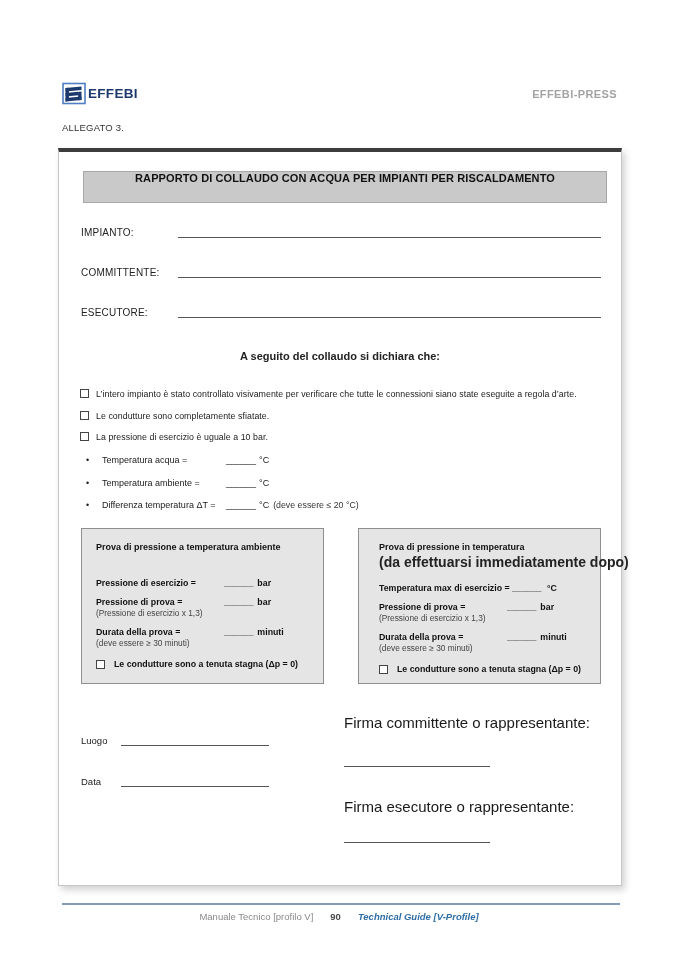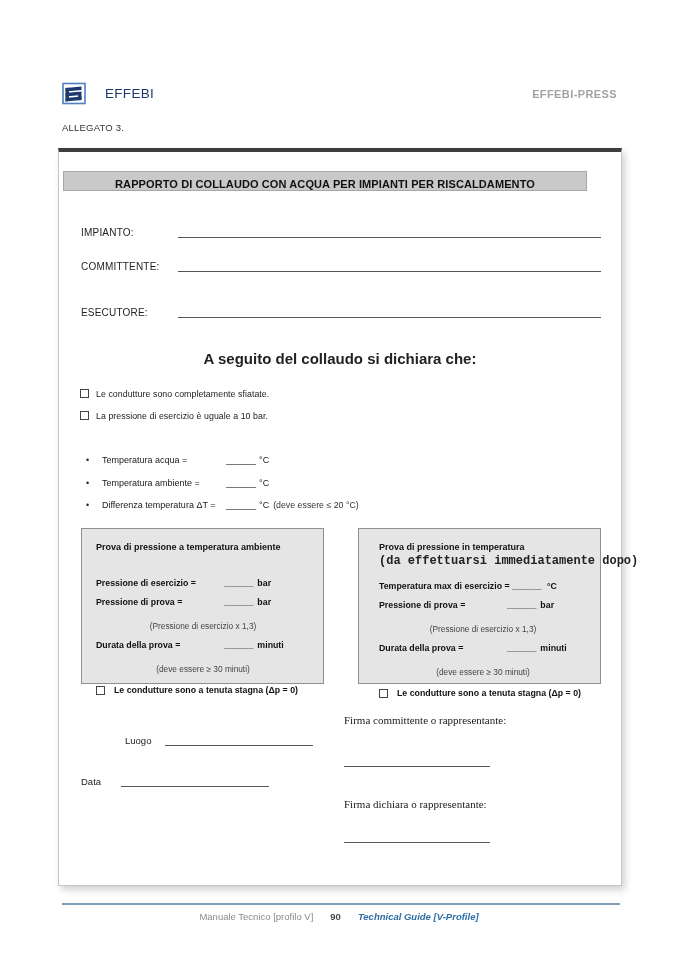--- a/index.html
+++ b/index.html
@@ -8,45 +8,45 @@
     position:relative;
     width:678px; height:959px;
     background:#ffffff;
     font-family:"Liberation Sans", sans-serif;
     color:#222;
     overflow:hidden;
   }
   
   .logo { position:absolute; left:62px; top:82px; display:flex; align-items:center; }
   .logo svg { display:block; }
-  .logo-word { font-size:13.5px; font-weight:normal; color:#1d3a6e; letter-spacing:.3px; margin-left:18px; }
+  .logo-word { font-size:13.5px; font-weight:bold; color:#1d3a6e; letter-spacing:.3px; margin-left:1px; }
   .brand-press { position:absolute; right:61px; top:88px; font-size:11px; font-weight:bold; color:#a3a3a3; letter-spacing:.4px;text-align:right; }
   .allegato { position:absolute; left:62px; top:122px; font-size:9.5px; color:#333; letter-spacing:.2px; }
 
   
   .page {
     position:absolute; left:58px; top:148px; width:564px; height:738px;
     background:#fff;
     border:1px solid #c6c6c6;
     border-top:4px solid #3d3d3d;
     box-shadow:3px 4px 7px rgba(0,0,0,.18);
   }
   .title-bar {
-    position:absolute; left:4px; top:19px; width:524px; height:20px;
+    position:absolute; left:24px; top:19px; width:524px; height:32px;
     background:#c9c9c9; border:1px solid #a8a8a8;
-    display:flex; align-items:flex-end; justify-content:center;
+    display:flex; align-items:flex-start; justify-content:center;
   }
   .title-bar span { font-size:11px; font-weight:bold; color:#111; letter-spacing:.1px; white-space:nowrap; }
 
   .frow { position:absolute; left:22px; width:520px; display:flex; align-items:flex-end; }
   .frow .flabel { width:97px; font-size:10px; color:#222; letter-spacing:.2px; }
   .frow .fline { flex:1; height:12px; border-bottom:1px solid #555; }
 
   .declaration { position:absolute; left:0; top:198px; width:100%; text-align:center;
-    font-size:15px; font-weight:bold; color:#222; }
+    font-size:11px; font-weight:bold; color:#222; }
 
   .checklist { position:absolute; left:21px; top:237px; width:532px; }
   .check-item { display:flex; align-items:flex-start; margin-bottom:11.5px; white-space:nowrap; }
   .cb { flex:none; width:9px; height:9px; border:1.1px solid #444; margin:0 7px 0 0; background:#fff; }
   .check-item .ct { font-size:8.8px; color:#1a1a1a; letter-spacing:.05px; }
 
   .bullets { position:absolute; left:27px; top:303px; }
   .b-item { display:flex; align-items:flex-end; margin-bottom:12.5px; white-space:nowrap; }
   .b-dot { width:16px; font-size:9px; color:#222; }
   .b-label { width:124px; font-size:9px; color:#1a1a1a; }
@@ -55,34 +55,34 @@
   .b-note { font-size:8.8px; color:#333; margin-left:4px; }
 
   
   .pbox {
     position:absolute; top:376px; width:243px; height:156px;
     background:#e5e5e5; border:1px solid #8f8f8f; padding:13px 13px 0 14px;
   }
   .pbox.left { left:22px; }
   .pbox.right { left:299px;padding-left:20px; }
   .pbox-title { font-size:9px; font-weight:bold; color:#111; white-space:nowrap; }
-  .pbox-sub { font-size:12px; font-weight:bold; color:#222; margin-top:2px; white-space:nowrap;font-family:Liberation Mono, monospace; }
+  .pbox-sub { font-size:14px; font-weight:bold; color:#222; margin-top:2px; white-space:nowrap; }
   .inline-row { margin-top:13px; font-size:8.8px; font-weight:bold; color:#111; white-space:nowrap; }
   .brow { display:flex; align-items:flex-end; white-space:nowrap; }
   .brow .bl { width:128px; font-size:8.8px; font-weight:bold; color:#111; }
   .brow .bv { font-size:8.8px; font-weight:bold; color:#111; }
-  .bnote { font-size:8.3px; color:#444; margin-top:14px; white-space:nowrap;text-align:center; }
+  .bnote { font-size:8.3px; color:#444; margin-top:1px; white-space:nowrap; }
   .mt-big { margin-top:26px; }
   .mt-row { margin-top:9px; }
   .pbox-check { display:flex; align-items:center; margin-top:11px; white-space:nowrap; }
   .pbox-check .cb { margin-right:9px; }
   .pbox-check .ct { font-size:8.8px; font-weight:bold; color:#111; }
 
   
-  .sig-label { position:absolute; font-size:11px; color:#1a1a1a; white-space:nowrap;font-family:Liberation Serif, serif; }
+  .sig-label { position:absolute; font-size:15px; color:#1a1a1a; white-space:nowrap; }
   .sig-line { position:absolute; border-bottom:1px solid #555; }
   .lrow { position:absolute; left:22px; display:flex; align-items:flex-end; }
   .lrow .ll { width:40px; font-size:9.5px; color:#1a1a1a; }
   .lrow .lline { width:148px; height:11px; border-bottom:1px solid #555; }
 
   
   .footer-rule { position:absolute; left:62px; top:903px; width:558px; height:2px; background:#7f9db9; }
   .footer { position:absolute; left:0; top:911px; width:678px; display:flex; justify-content:center; align-items:baseline; gap:17px; }
   .footer .f-left { font-size:9.5px; color:#8a8a8a; }
   .footer .f-num { font-size:9.5px; font-weight:bold; color:#4a4a4a; }
@@ -112,32 +112,36 @@
 <div class="page">
 
   <div class="title-bar">
     <span>RAPPORTO DI COLLAUDO CON ACQUA PER IMPIANTI PER RISCALDAMENTO</span>
   </div>
 
   <div class="frow" style="top:74px;">
     <span class="flabel">IMPIANTO:</span>
     <div class="fline"></div>
   </div>
-  <div class="frow" style="top:108px;">
+  <div class="frow" style="top:114px;">
     <span class="flabel">COMMITTENTE:</span>
     <div class="fline"></div>
   </div>
   <div class="frow" style="top:154px;">
     <span class="flabel">ESECUTORE:</span>
     <div class="fline"></div>
   </div>
 
   <div class="declaration">A seguito del collaudo si dichiara che:</div>
 
   <div class="checklist">
+    <div class="check-item">
+      <span class="cb"></span>
+      <span class="ct">L’intero impianto è stato controllato visivamente per verificare che tutte le connessioni siano state eseguite a regola d’arte.</span>
+    </div>
     <div class="check-item">
       <span class="cb"></span>
       <span class="ct">Le condutture sono completamente sfiatate.</span>
     </div>
     <div class="check-item">
       <span class="cb"></span>
       <span class="ct">La pressione di esercizio è uguale a 10 bar.</span>
     </div>
   </div>
 
@@ -208,30 +212,30 @@
       <span class="bv" style="margin-left:4px;">minuti</span>
     </div>
     <div class="bnote">(deve essere ≥ 30 minuti)</div>
     <div class="pbox-check">
       <span class="cb"></span>
       <span class="ct">Le condutture sono a tenuta stagna (Δp = 0)</span>
     </div>
   </div>
 
   <div class="sig-label" style="left:285px; top:562px;">Firma committente o rappresentante:</div>
-  <div class="lrow" style="top:583px;margin-left:44px;">
+  <div class="lrow" style="top:583px;">
     <span class="ll">Luogo</span>
     <div class="lline"></div>
   </div>
   <div class="sig-line" style="left:285px; top:605px; width:146px; height:10px;"></div>
   <div class="lrow" style="top:624px;">
     <span class="ll">Data</span>
     <div class="lline"></div>
   </div>
-  <div class="sig-label" style="left:285px; top:646px;">Firma dichiara o rappresentante:</div>
+  <div class="sig-label" style="left:285px; top:646px;">Firma esecutore o rappresentante:</div>
   <div class="sig-line" style="left:285px; top:681px; width:146px; height:10px;"></div>
 
 </div>
 
 <div class="footer-rule"></div>
 <div class="footer">
   <span class="f-left">Manuale Tecnico [profilo V]</span>
   <span class="f-num">90</span>
   <span class="f-right">Technical Guide [V-Profile]</span>
 </div>

